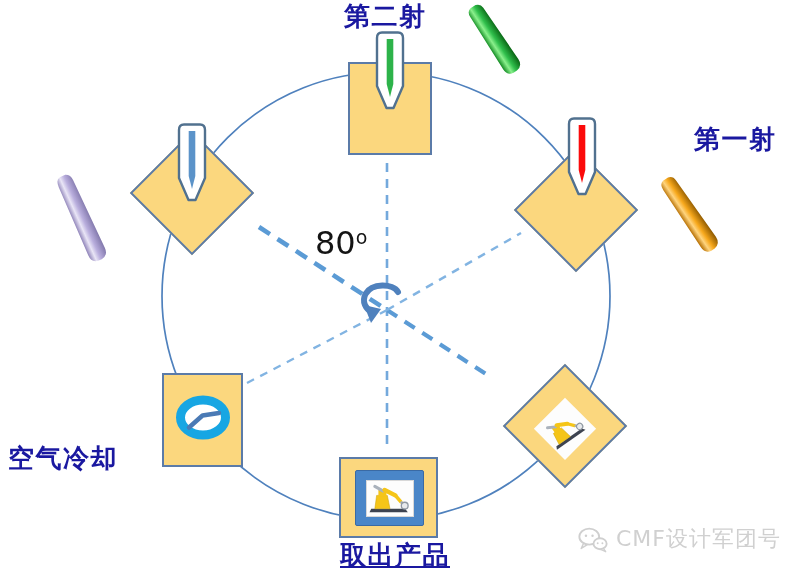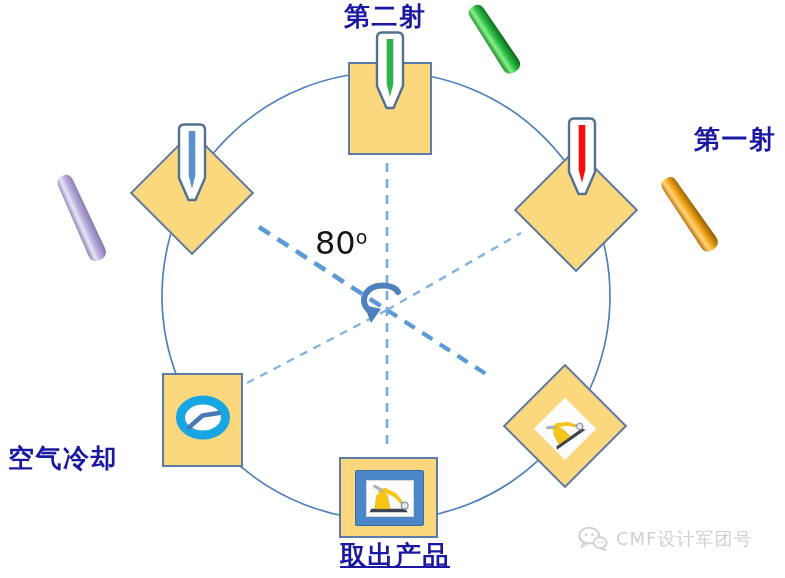--- a/index.html
+++ b/index.html
@@ -35,21 +35,21 @@
     position:absolute;left:10px;top:9px;width:48px;height:37px;background:#fdfdfd;
     border:1px solid #d8d8d8;box-sizing:border-box;display:flex;align-items:center;justify-content:center;
   }
   .diamond-panel{
     position:absolute;left:22px;top:22px;width:44px;height:44px;background:#fdfdfd;
     display:flex;align-items:center;justify-content:center;
   }
   
   .watermark{
     position:absolute;left:577px;top:524px;display:flex;align-items:center;gap:7px;
-    color:#d0d0d0;font-size:18px;letter-spacing:1px;text-shadow:0 1px 0 #ffffff;
+    color:#d0d0d0;font-size:22px;letter-spacing:1px;text-shadow:0 1px 0 #ffffff;
   }
 </style>
 </head>
 <body>
 
 <div id="stage">
 
   <svg class="abs" style="left:0;top:0;" width="785" height="578" viewBox="0 0 785 578">
     <circle cx="386" cy="296" r="224" fill="none" stroke="#4f81bd" stroke-width="1.7"></circle>
 

